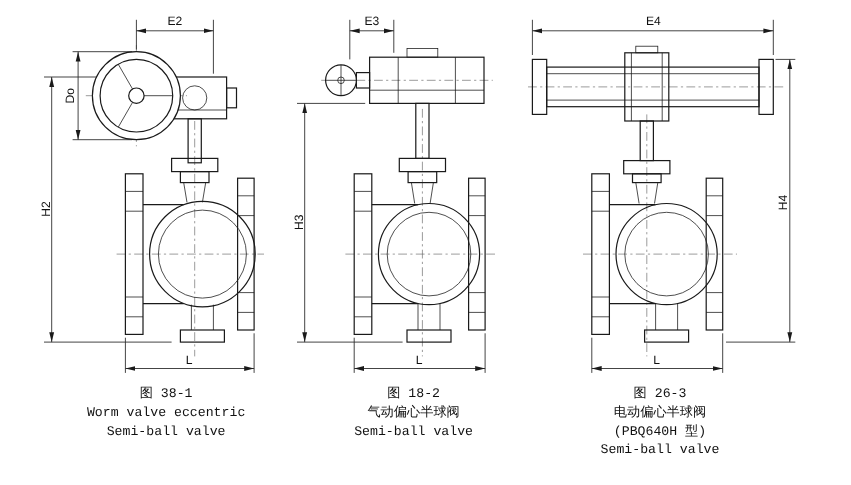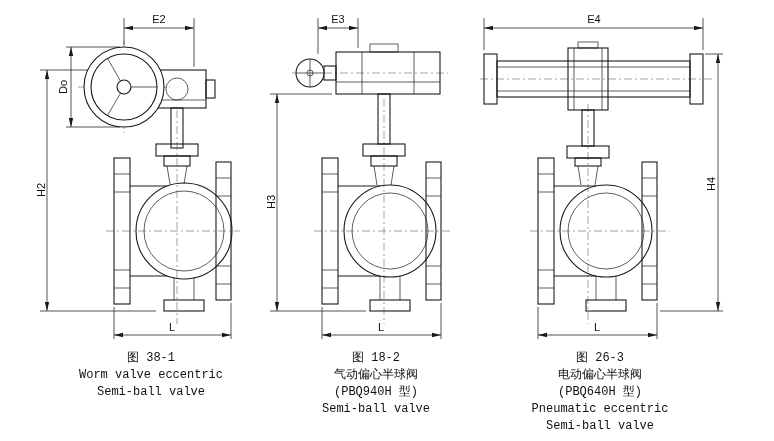--- a/index.html
+++ b/index.html
@@ -192,21 +192,20 @@
       <line x1="56" y1="303" x2="56" y2="335"></line>
       <line x1="175" y1="299" x2="175" y2="335"></line>
       <line x1="56" y1="331" x2="175" y2="331" marker-start="url(#ar2)" marker-end="url(#ar2)"></line>
       <text class="dimtxt" x="115" y="327" text-anchor="middle">L</text>
     </g>
   </svg>
 
   <figcaption class="cap">
     <div class="cap-line">图 18-2</div>
     <div class="cap-line">气动偏心半球阀</div>
-    <div class="cap-line">(PBQ940H 型)</div>
     <div class="cap-line">Semi-ball valve</div>
   </figcaption>
 </figure>
 
 <figure class="fig" id="fig3">
   <svg width="260" height="345" viewBox="0 0 260 345">
     <defs>
       <marker id="ar3" markerWidth="10" markerHeight="8" refX="9" refY="3" orient="auto-start-reverse" markerUnits="userSpaceOnUse">
         <path d="M0,0.8 L9,3 L0,5.2 Z" fill="#1a1a1a"></path>
       </marker>
@@ -277,16 +276,15 @@
       <line x1="187" y1="299" x2="187" y2="335"></line>
       <line x1="68" y1="331" x2="187" y2="331" marker-start="url(#ar3)" marker-end="url(#ar3)"></line>
       <text class="dimtxt" x="127" y="327" text-anchor="middle">L</text>
     </g>
   </svg>
 
   <figcaption class="cap">
     <div class="cap-line">图 26-3</div>
     <div class="cap-line">电动偏心半球阀</div>
     <div class="cap-line">(PBQ640H 型)</div>
-    <div class="cap-line">Pneumatic eccentric</div>
     <div class="cap-line">Semi-ball valve</div>
   </figcaption>
 </figure>
 
 </body></html>

